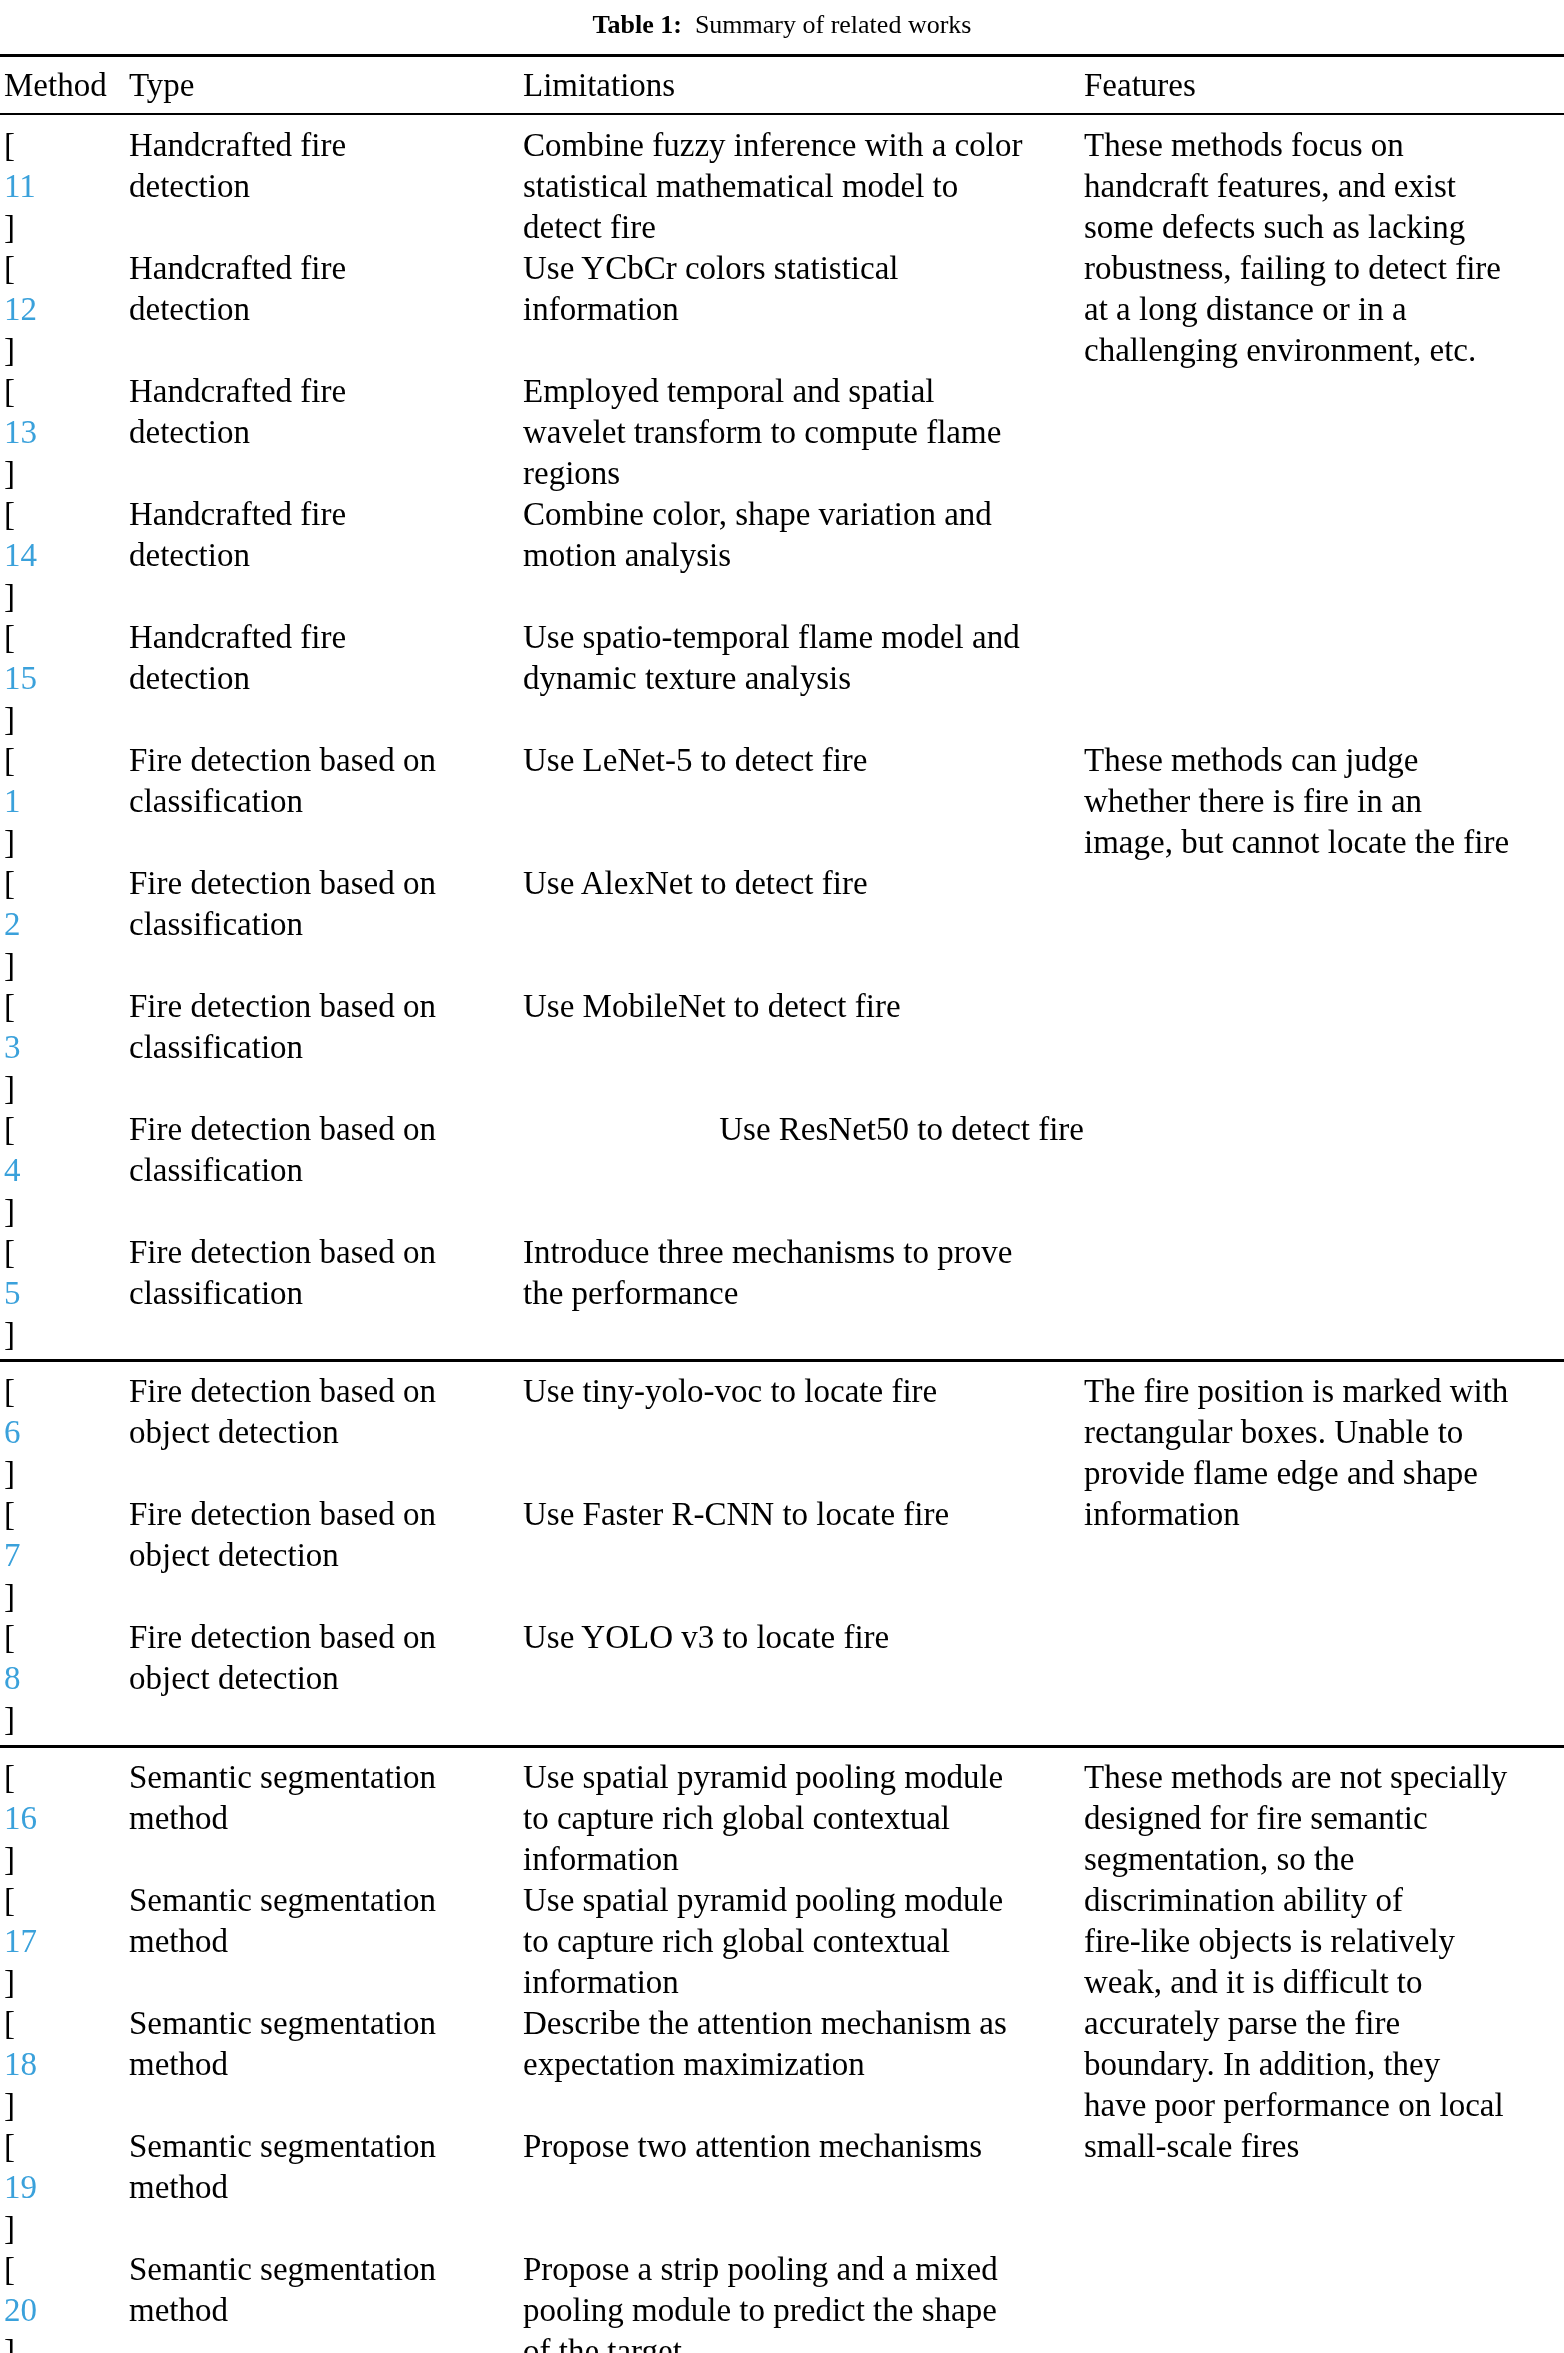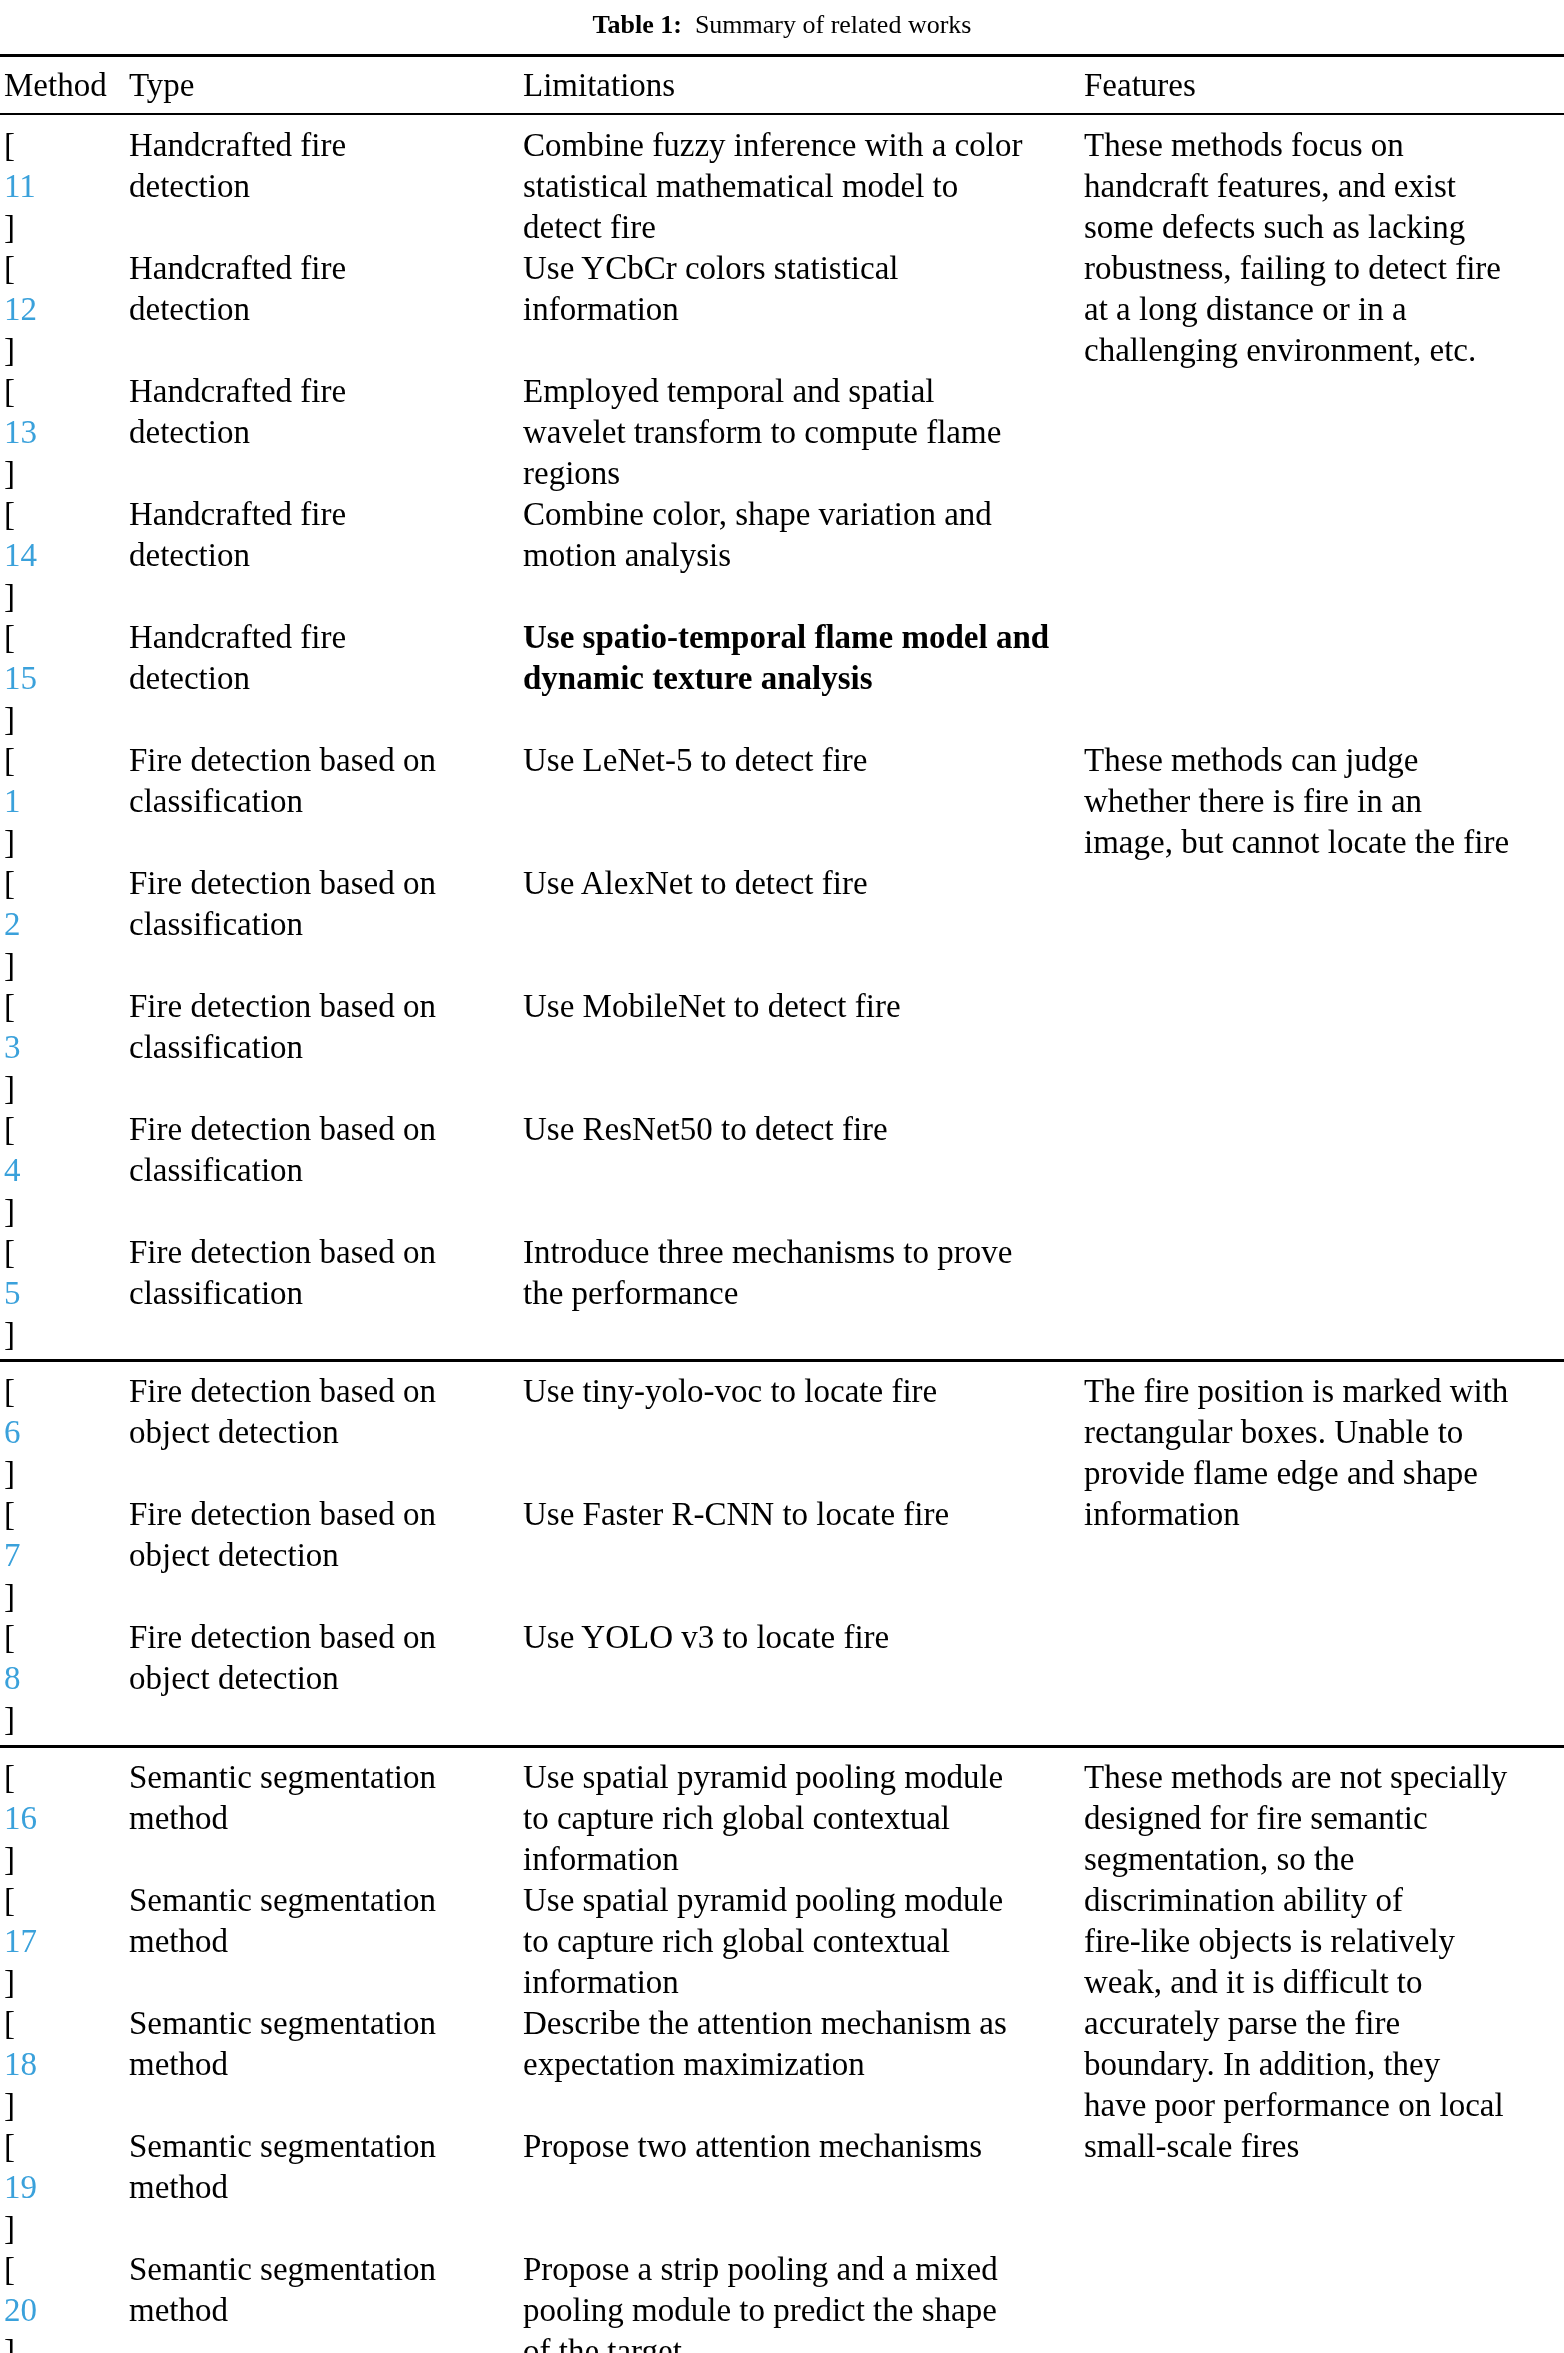--- a/index.html
+++ b/index.html
@@ -87,38 +87,38 @@
 wavelet transform to compute flame
 regions</div>
         <div class="cell method-cell" style="grid-area: 4 / 1;">[<div class="cite">14</div>]</div>
         <div class="cell type-cell" style="grid-area: 4 / 2;">Handcrafted fire
 detection</div>
         <div class="cell features-cell" style="grid-area: 4 / 3;">Combine color, shape variation and
 motion analysis</div>
         <div class="cell method-cell" style="grid-area: 5 / 1;">[<div class="cite">15</div>]</div>
         <div class="cell type-cell" style="grid-area: 5 / 2;">Handcrafted fire
 detection</div>
-        <div class="cell features-cell" style="grid-area: 5 / 3; font-weight: bold;">Use spatio-temporal flame model and
+        <div class="cell features-cell" style="grid-area: 5 / 3;">Use spatio-temporal flame model and
 dynamic texture analysis</div>
         <div class="cell method-cell" style="grid-area: 6 / 1;">[<div class="cite">1</div>]</div>
         <div class="cell type-cell" style="grid-area: 6 / 2;">Fire detection based on
 classification</div>
         <div class="cell features-cell" style="grid-area: 6 / 3;">Use LeNet-5 to detect fire</div>
         <div class="cell method-cell" style="grid-area: 7 / 1;">[<div class="cite">2</div>]</div>
         <div class="cell type-cell" style="grid-area: 7 / 2;">Fire detection based on
 classification</div>
         <div class="cell features-cell" style="grid-area: 7 / 3;">Use AlexNet to detect fire</div>
         <div class="cell method-cell" style="grid-area: 8 / 1;">[<div class="cite">3</div>]</div>
         <div class="cell type-cell" style="grid-area: 8 / 2;">Fire detection based on
 classification</div>
         <div class="cell features-cell" style="grid-area: 8 / 3;">Use MobileNet to detect fire</div>
         <div class="cell method-cell" style="grid-area: 9 / 1;">[<div class="cite">4</div>]</div>
         <div class="cell type-cell" style="grid-area: 9 / 2;">Fire detection based on
 classification</div>
-        <div class="cell features-cell" style="grid-area: 9 / 3;">Use ResNet50 to detect fire</div>
+        <div class="cell features-cell" style="grid-area: 9 / 3; text-align: right;">Use ResNet50 to detect fire</div>
         <div class="cell method-cell" style="grid-area: 10 / 1;">[<div class="cite">5</div>]</div>
         <div class="cell type-cell" style="grid-area: 10 / 2;">Fire detection based on
 classification</div>
         <div class="cell features-cell" style="grid-area: 10 / 3;">Introduce three mechanisms to prove
 the performance</div>
         <div class="cell limitations-cell" style="grid-area: 1 / 4 / span 5;">These methods focus on
 handcraft features, and exist
 some defects such as lacking
 robustness, failing to detect fire
 at a long distance or in a

